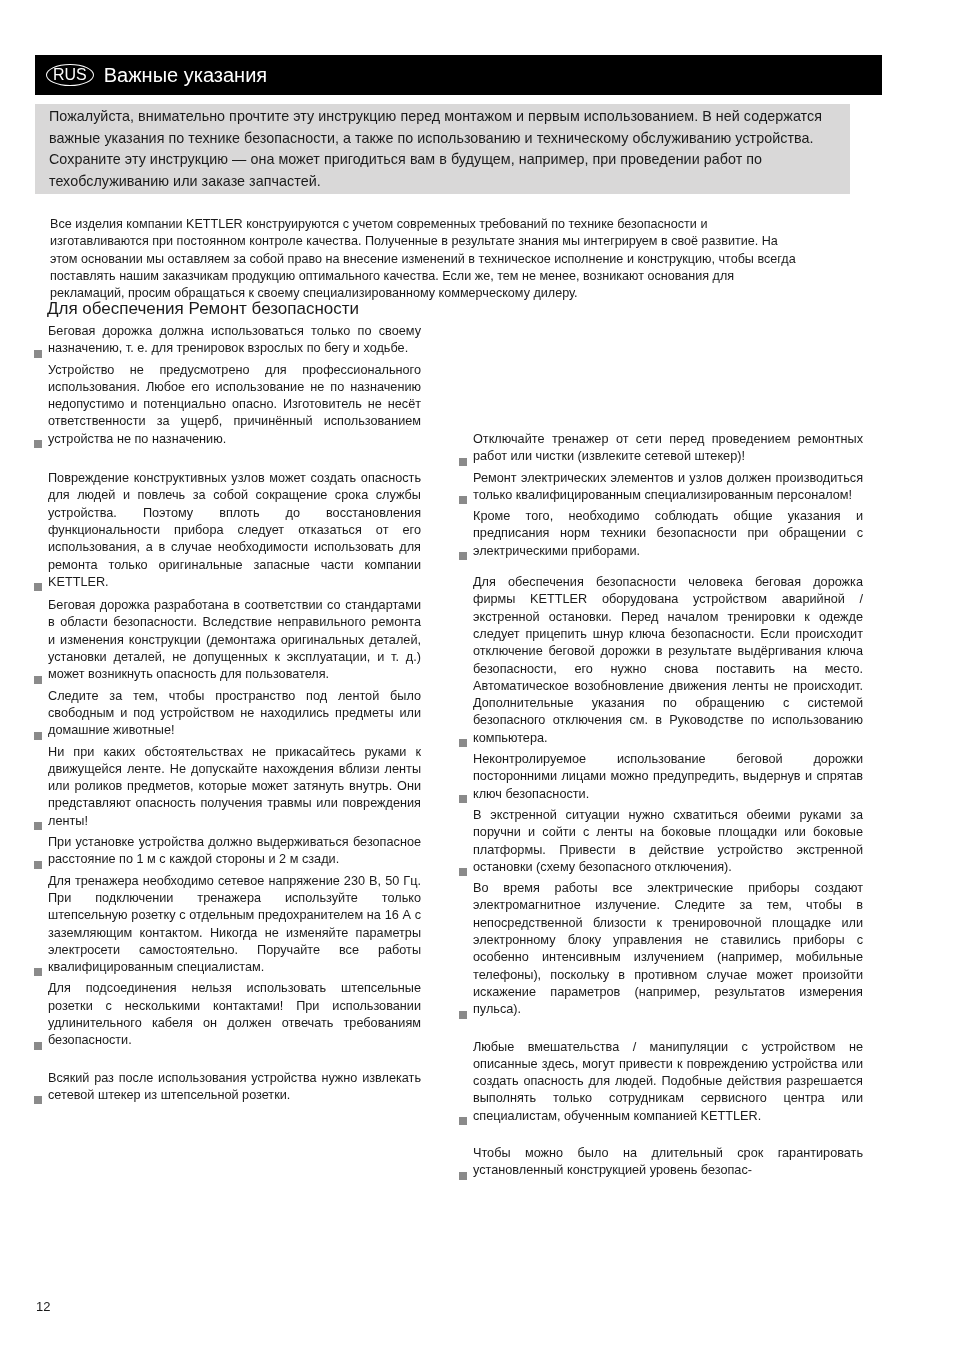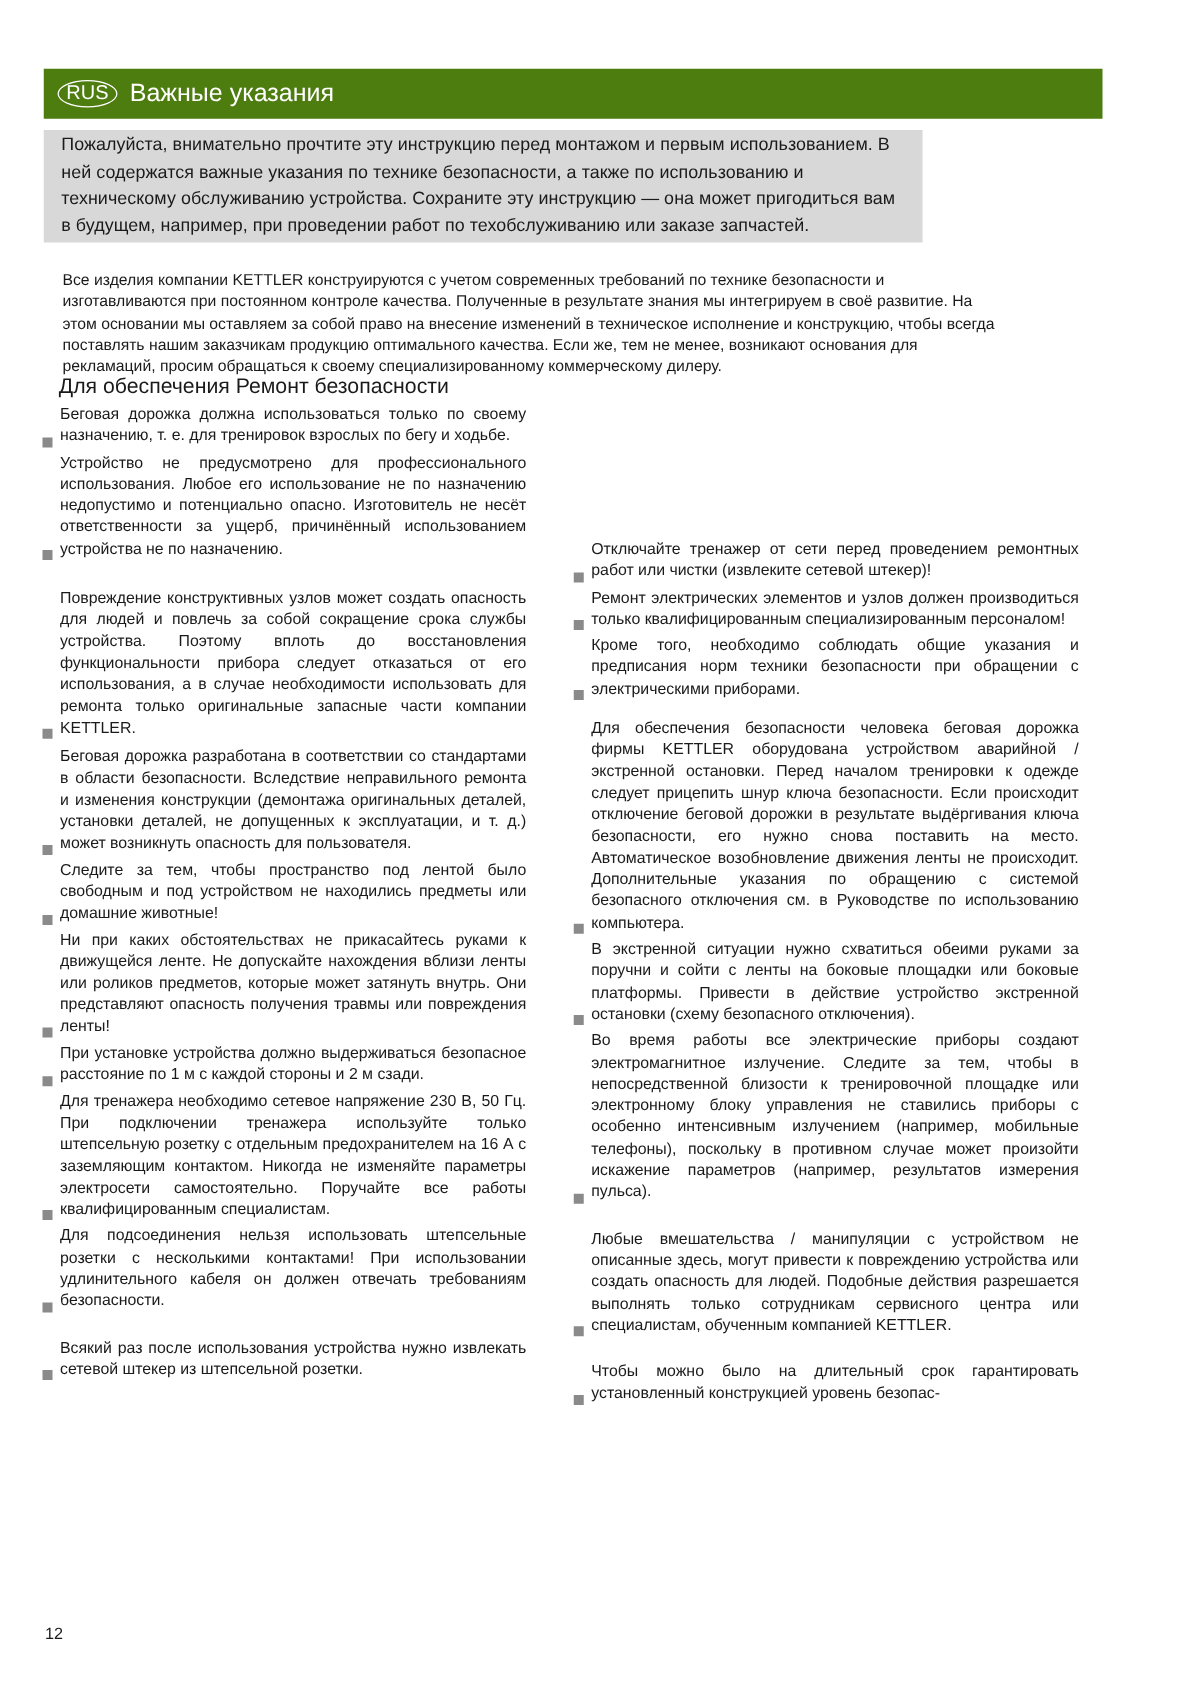--- a/index.html
+++ b/index.html
@@ -1,23 +1,23 @@
 <!DOCTYPE html>
 <html><head>
 <meta charset="utf-8">
 <style>
   html, body { margin:0; padding:0; background:#ffffff; }
   body { width:954px; height:1351px; position:relative; overflow:hidden;
          font-family:"Liberation Sans", "DejaVu Sans", sans-serif; color:#1a1a1a; }
   .header-bar { position:absolute; left:35px; top:55px; width:847px; height:40px;
-                background:#4d7c0f; display:flex; align-items:center; }
+                background:#000000; display:flex; align-items:center; }
   .lang-badge { margin-left:11px; border:1.3px solid #ffffff; border-radius:50%;
                 color:#fff; font-size:16px; padding:1px 6px; line-height:18px; }
   .header-title { color:#fff; font-size:20px; margin-left:10px; }
-  .intro-box { position:absolute; left:35px; top:104px; width:703px; height:90px;
+  .intro-box { position:absolute; left:35px; top:104px; width:815px; height:90px;
                background:#d9d8d8; box-sizing:border-box; padding:2px 14px 0 14px; }
   .intro-box p { margin:0; font-size:14.3px; line-height:21.5px; letter-spacing:0.05px; }
   .lead { position:absolute; left:34px; top:200px; width:790px; }
   .lead p { margin:16px; font-size:12.6px; line-height:17.3px; }
   .section-title { position:absolute; left:47px; top:299px; font-size:17px; margin:0; font-weight:normal; }
   .col { position:absolute; }
   .col.left { left:33px; top:323px; width:388px; }
   .col.right { left:458px; top:431px; width:405px; }
   .item { display:flex; margin:0;align-items:flex-end; }
   .bullet { width:8px; height:8px; background:#8a8a8a; margin:6px 6px 0 1px; flex:none; }
@@ -97,20 +97,24 @@
   <div class="item" style="margin-bottom:14px">
       <span class="bullet"></span>
       <span class="item-text">Кроме того, необходимо соблюдать общие указания и предписания норм техники безопасности при обращении с электрическими приборами.</span>
     </div>
   <div class="item" style="margin-bottom:4px">
       <span class="bullet"></span>
       <span class="item-text">Для обеспечения безопасности человека беговая дорожка фирмы KETTLER оборудована устройством аварийной / экстренной остановки. Перед началом тренировки к одежде следует прицепить шнур ключа безопасности. Если происходит отключение беговой дорожки в результате выдёргивания ключа безопасности, его нужно снова поставить на место. Автоматическое возобновление движения ленты не происходит. Дополнительные указания по обращению с системой безопасного отключения см. в Руководстве по использованию компьютера.</span>
     </div>
   <div class="item" style="margin-bottom:4px">
       <span class="bullet"></span>
+      <span class="item-text">Неконтролируемое использование беговой дорожки посторонними лицами можно предупредить, выдернув и спрятав ключ безопасности.</span>
+    </div>
+  <div class="item" style="margin-bottom:4px">
+      <span class="bullet"></span>
       <span class="item-text">В экстренной ситуации нужно схватиться обеими руками за поручни и сойти с ленты на боковые площадки или боковые платформы. Привести в действие устройство экстренной остановки (схему безопасного отключения).</span>
     </div>
   <div class="item" style="margin-bottom:20px">
       <span class="bullet"></span>
       <span class="item-text">Во время работы все электрические приборы создают электромагнитное излучение. Следите за тем, чтобы в непосредственной близости к тренировочной площадке или электронному блоку управления не ставились приборы с особенно интенсивным излучением (например, мобильные телефоны), поскольку в противном случае может произойти искажение параметров (например, результатов измерения пульса).</span>
     </div>
   <div class="item" style="margin-bottom:20px">
       <span class="bullet"></span>
       <span class="item-text">Любые вмешательства / манипуляции с устройством не описанные здесь, могут привести к повреждению устройства или создать опасность для людей. Подобные действия разрешается выполнять только сотрудникам сервисного центра или специалистам, обученным компанией KETTLER.</span>
     </div>

